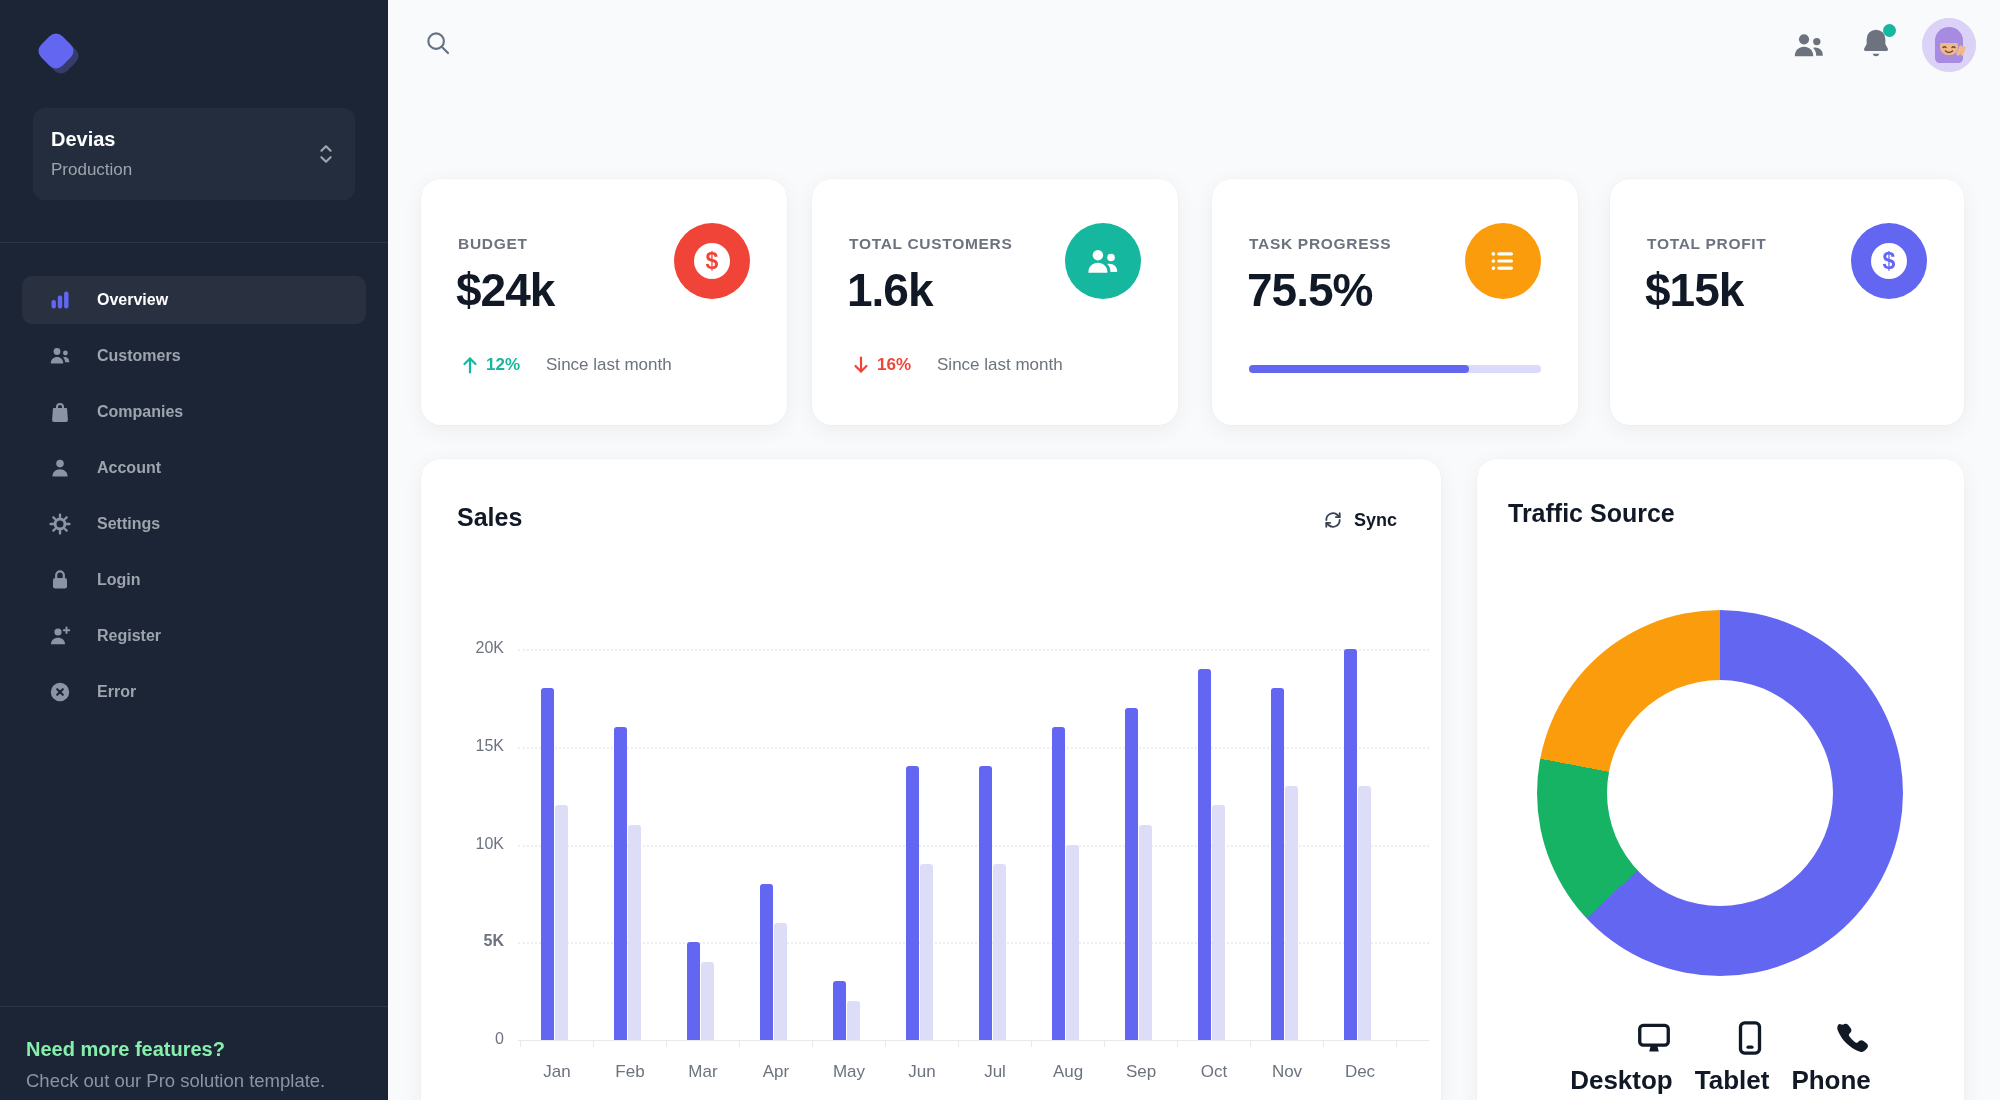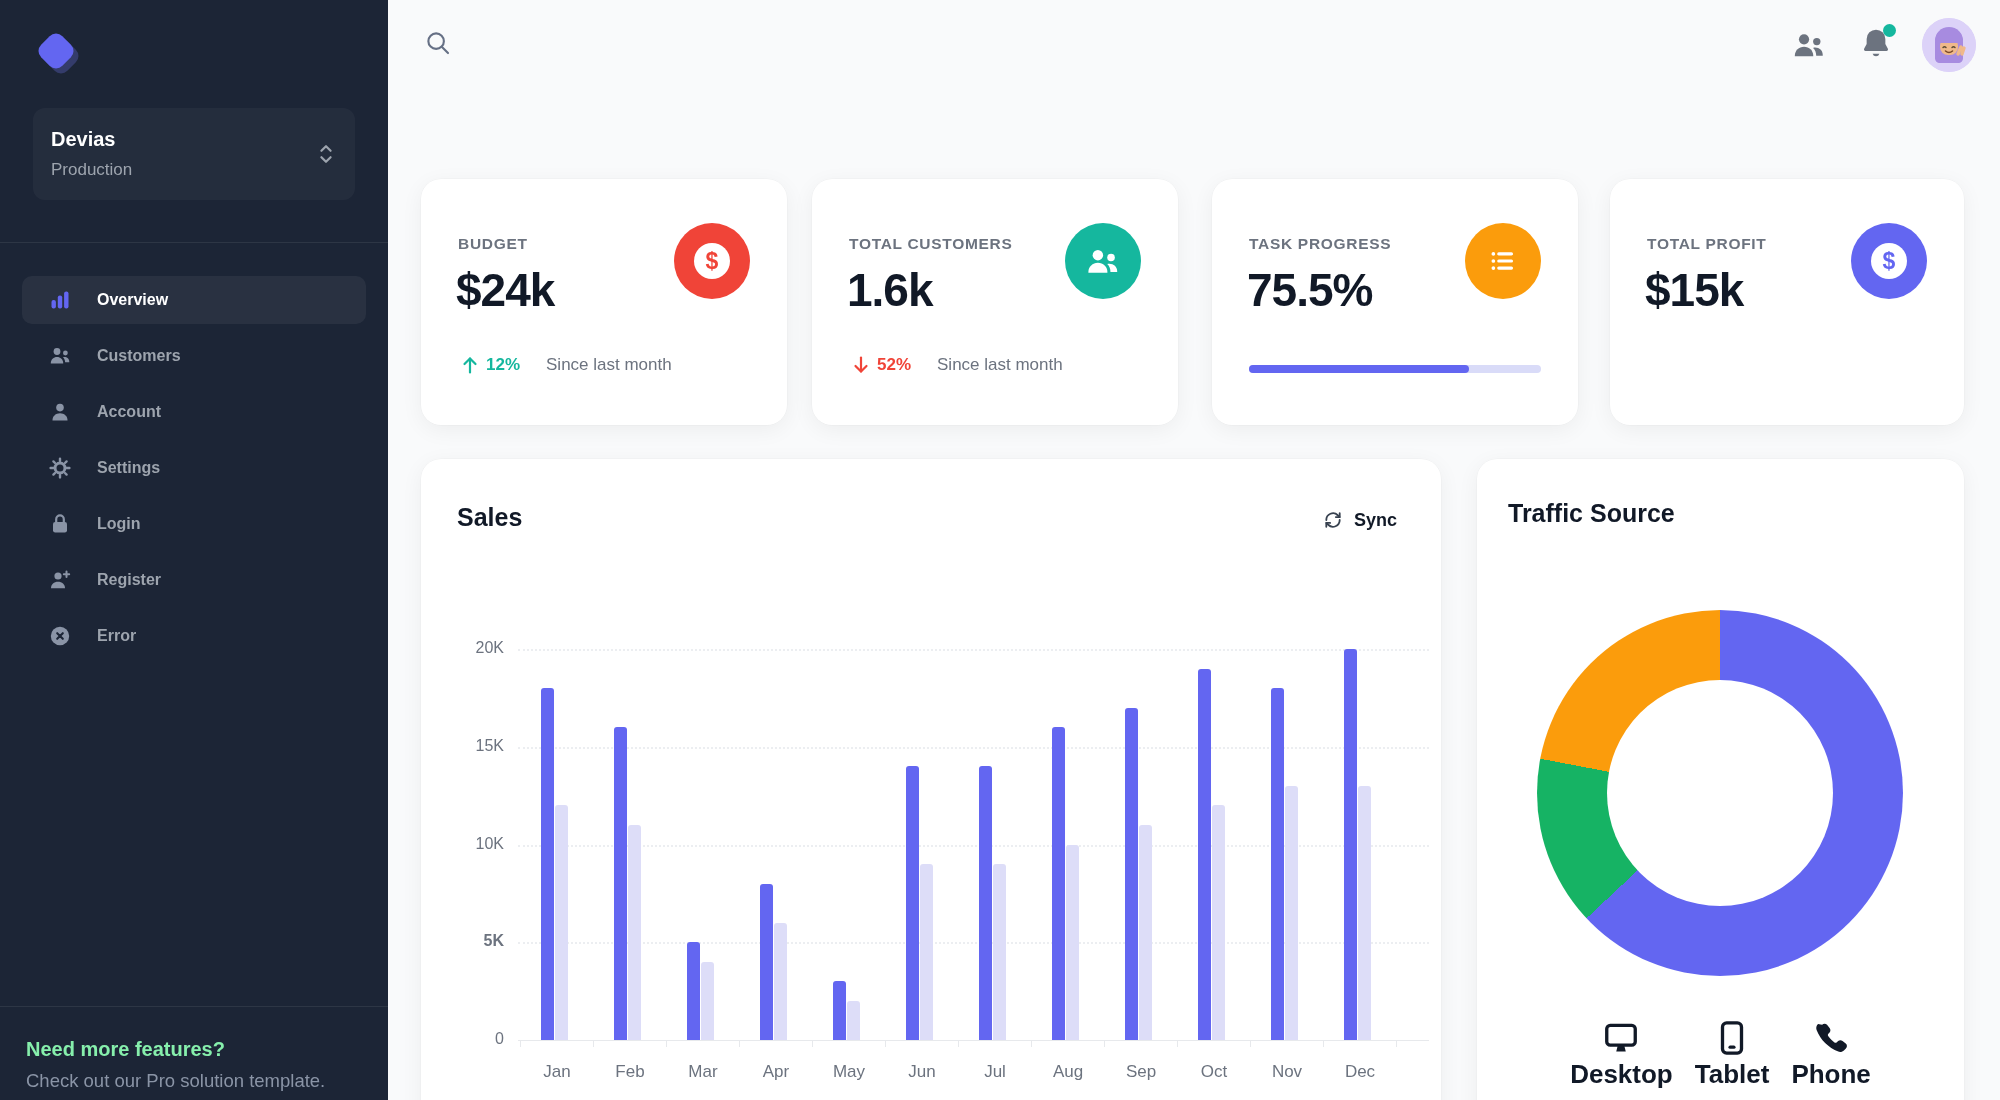--- a/index.html
+++ b/index.html
@@ -68,21 +68,21 @@
   .ytick{position:absolute;left:-66px;width:52px;text-align:right;font-size:16px;color:#6C737F;}
   .xtick{position:absolute;top:391px;width:1px;height:7px;background:#E7E9EC;}
   .bar{position:absolute;bottom:0;width:13px;border-radius:3px 3px 0 0;}
   .month{position:absolute;top:413px;width:70px;text-align:center;font-size:17px;color:#6C737F;}
 
   
   .traffic-card{left:1477px;top:459px;width:487px;height:700px;}
   .donut{position:absolute;left:60px;top:151px;width:366px;height:366px;border-radius:50%;}
   .donut-hole{position:absolute;left:70px;top:70px;width:226px;height:226px;border-radius:50%;background:#FFFFFF;}
   .devices{position:absolute;left:0;top:560px;width:487px;display:flex;justify-content:center;gap:22px;}
-  .device{display:flex;flex-direction:column;align-items:center;gap:2px;}
+  .device{display:flex;flex-direction:column;align-items:flex-end;gap:8px;}
   .device .dv-icon{width:38px;height:38px;color:#111927;}
   .device .dv-label{font-size:26px;font-weight:700;color:#111927;}
 </style>
 </head>
 <body>
 
 <div class="app">
 
   <aside class="sidebar">
     <div class="logo">
@@ -114,20 +114,26 @@
           <span class="nav-label">Overview</span>
         </div>
         <div class="nav-item">
           <span class="nav-icon"><svg viewBox="0 0 24 24" width="24" height="24" fill="currentColor">
               <circle cx="9" cy="7.5" r="3.4"></circle>
               <path d="M2.8 19c0-3.4 2.8-6 6.2-6s6.2 2.6 6.2 6v.4H2.8z"></path>
               <circle cx="17.4" cy="9" r="2.4"></circle>
               <path d="M16.3 13c2.9 0 5 2 5 4.8v.5h-4.2c0-2-.8-3.9-2.1-5 .4-.2.8-.3 1.3-.3z"></path>
             </svg></span>
           <span class="nav-label">Customers</span>
+        </div>
+        <div class="nav-item">
+          <span class="nav-icon"><svg viewBox="0 0 24 24" width="24" height="24" fill="currentColor" fill-rule="evenodd">
+              <path d="M8 8V7a4 4 0 1 1 8 0v1h2.1a1 1 0 0 1 1 .93l.8 10.9A2 2 0 0 1 17.9 22H6.1a2 2 0 0 1-2-2.17l.8-10.9a1 1 0 0 1 1-.93H8zm2 0h4V7a2 2 0 1 0-4 0v1z"></path>
+            </svg></span>
+          <span class="nav-label">Companies</span>
         </div>
         <div class="nav-item">
           <span class="nav-icon"><svg viewBox="0 0 24 24" width="24" height="24" fill="currentColor">
               <circle cx="12" cy="7.6" r="3.8"></circle>
               <path d="M4.5 20c0-3.9 3.3-6.8 7.5-6.8s7.5 2.9 7.5 6.8v.4h-15z"></path>
             </svg></span>
           <span class="nav-label">Account</span>
         </div>
         <div class="nav-item">
           <span class="nav-icon"><svg viewBox="0 0 24 24" width="24" height="24" fill="none" stroke="currentColor">
@@ -231,21 +237,21 @@
         <path d="M17.3 13.8c3.1 0 5.4 2.1 5.4 5.1v.6h-4.6c0-2.2-.8-4.2-2.2-5.4.4-.2.9-.3 1.4-.3z"></path>
       </svg>
     </div>
     <div class="trend">
       <span class="arr">
         <svg viewBox="0 0 24 24" width="24" height="24" fill="none" stroke="#F04438" stroke-width="2.2" stroke-linecap="round" stroke-linejoin="round">
           <path d="M12 4.5v14"></path>
             <path d="M6.5 13 12 18.5 17.5 13"></path>
         </svg>
       </span>
-      <span class="pct" style="color: rgb(240, 68, 56);">52%</span>
+      <span class="pct" style="color: rgb(240, 68, 56);">16%</span>
       <span class="cap">Since last month</span>
     </div>
   </section>
 
   <section class="card stat-card" style="left:1212px;width:366px;">
     <div class="stat-label">TASK PROGRESS</div>
     <div class="stat-value">75.5%</div>
     <div class="stat-icon" style="left: 253px; background: rgb(251, 156, 12);">
       <svg viewBox="0 0 24 24" width="34" height="34">
         <g stroke="#FFFFFF" stroke-width="2.2" stroke-linecap="round">

